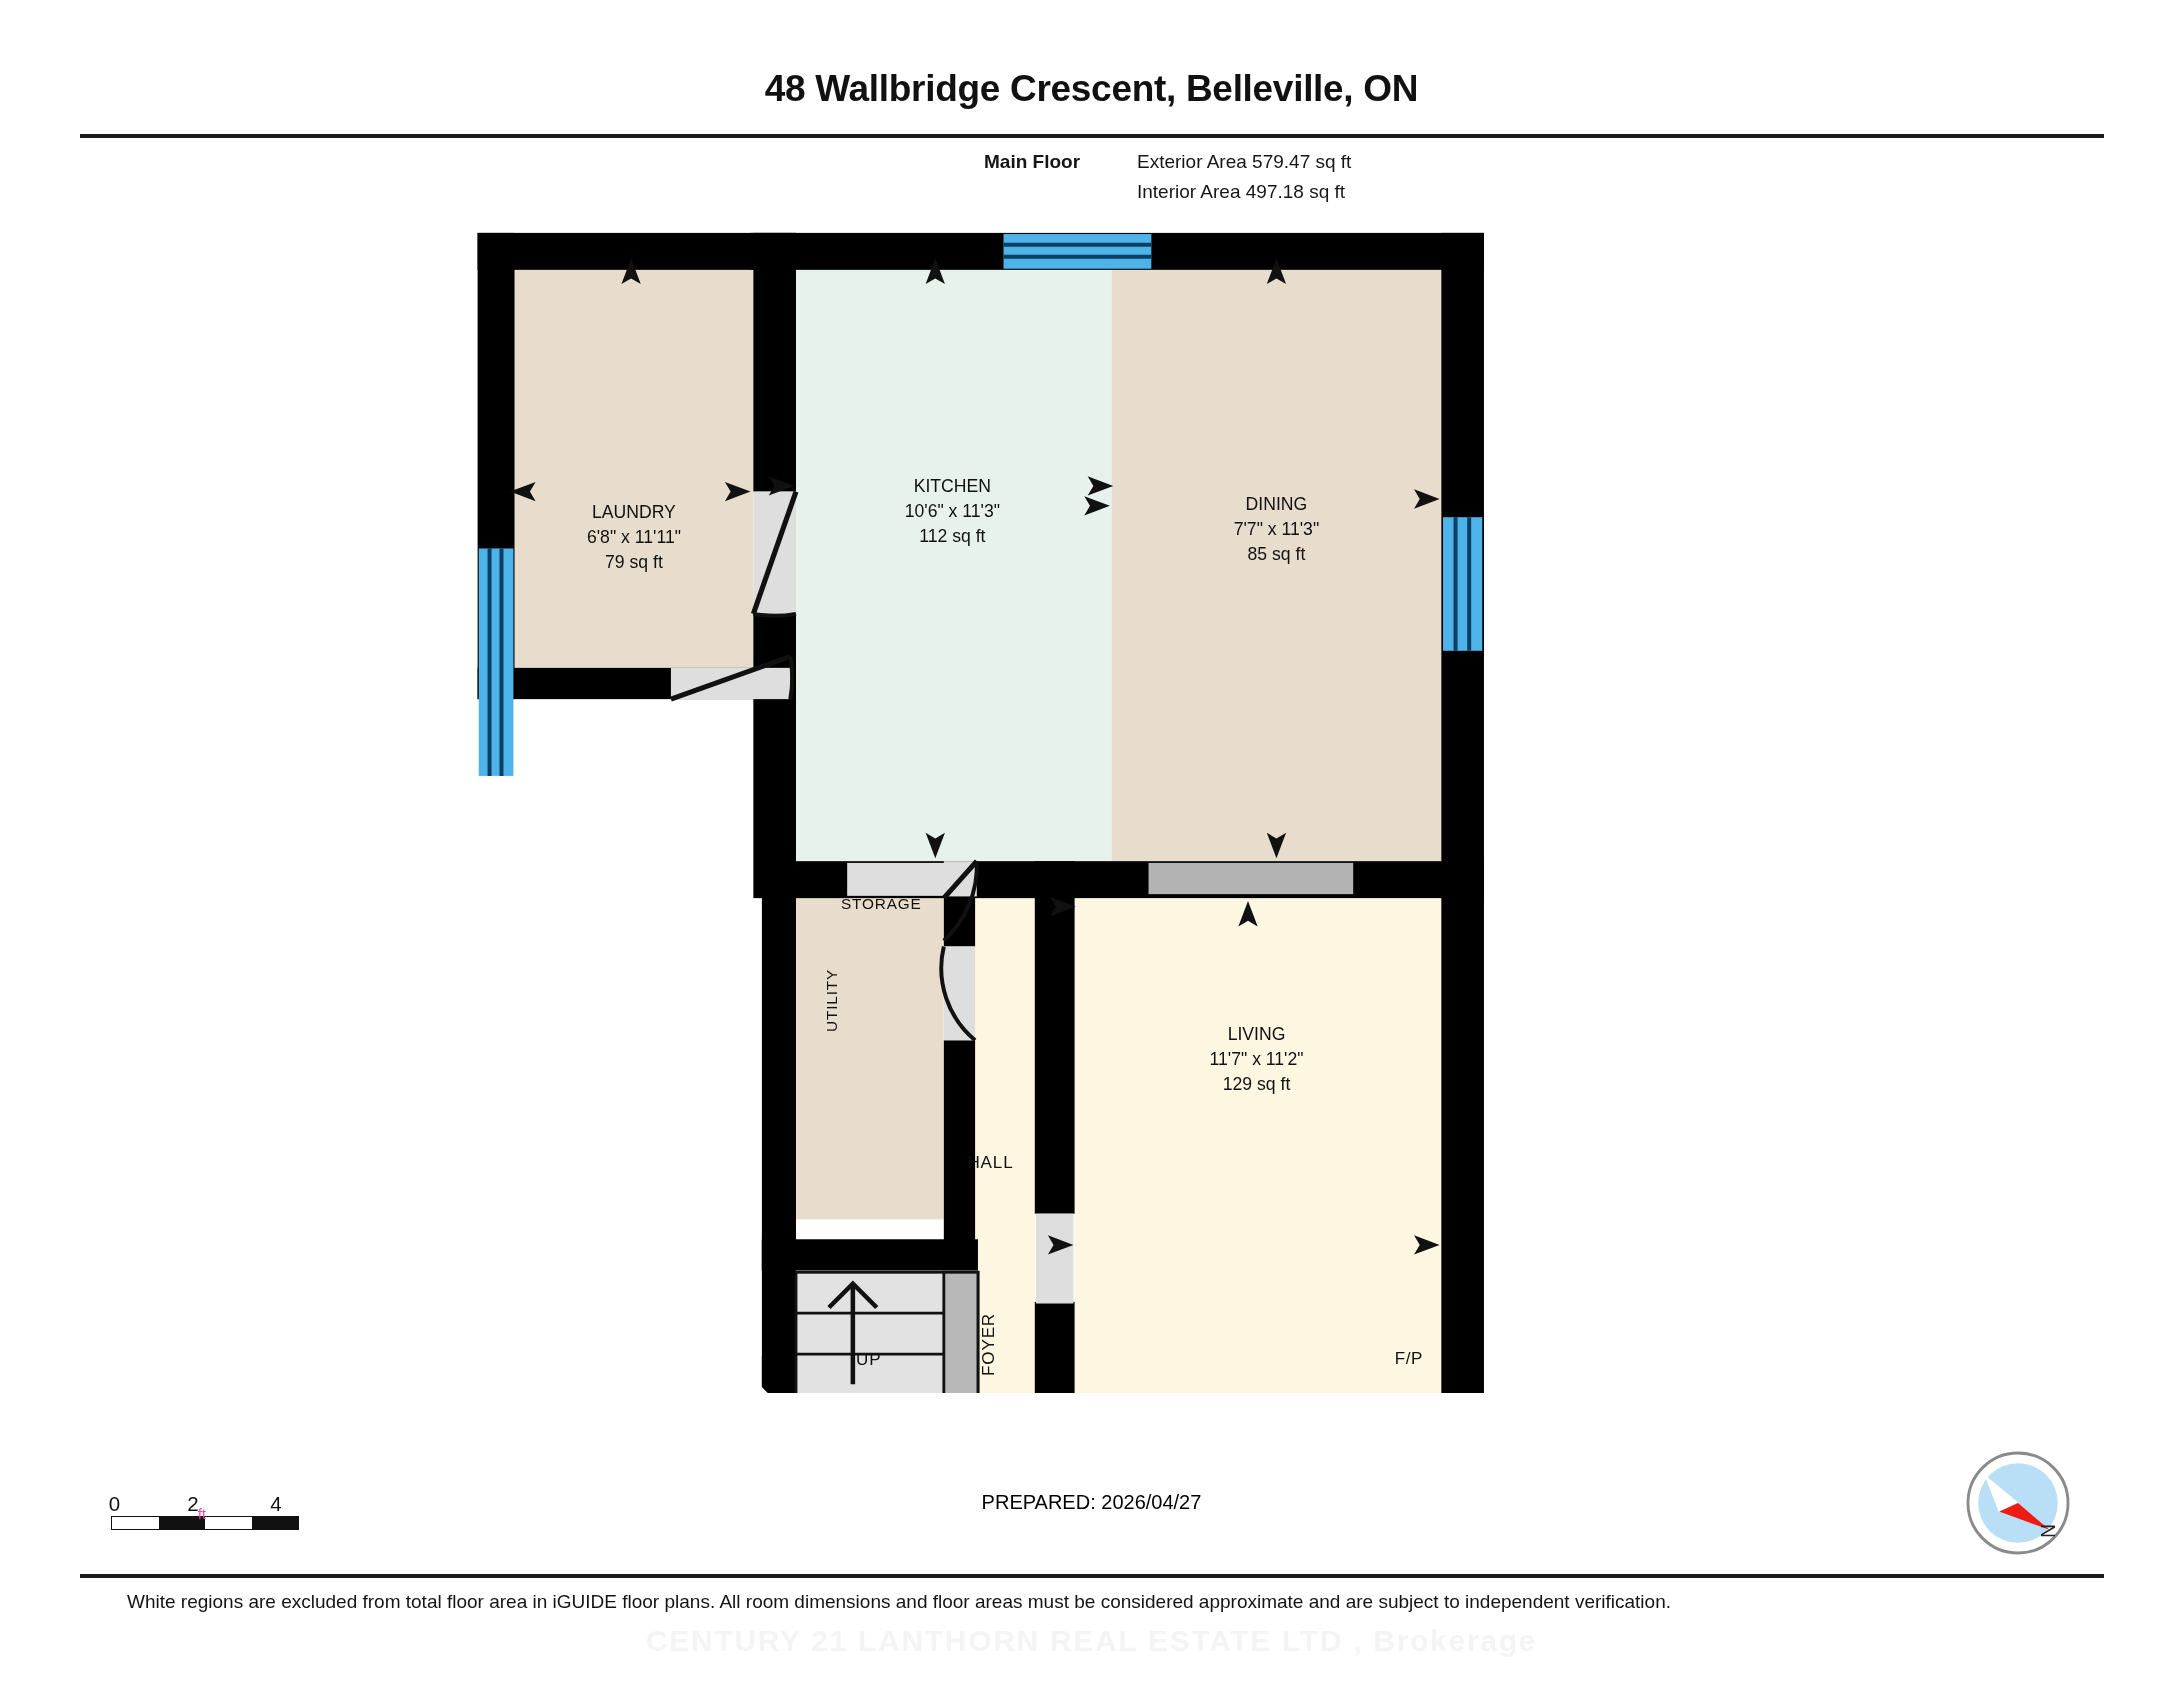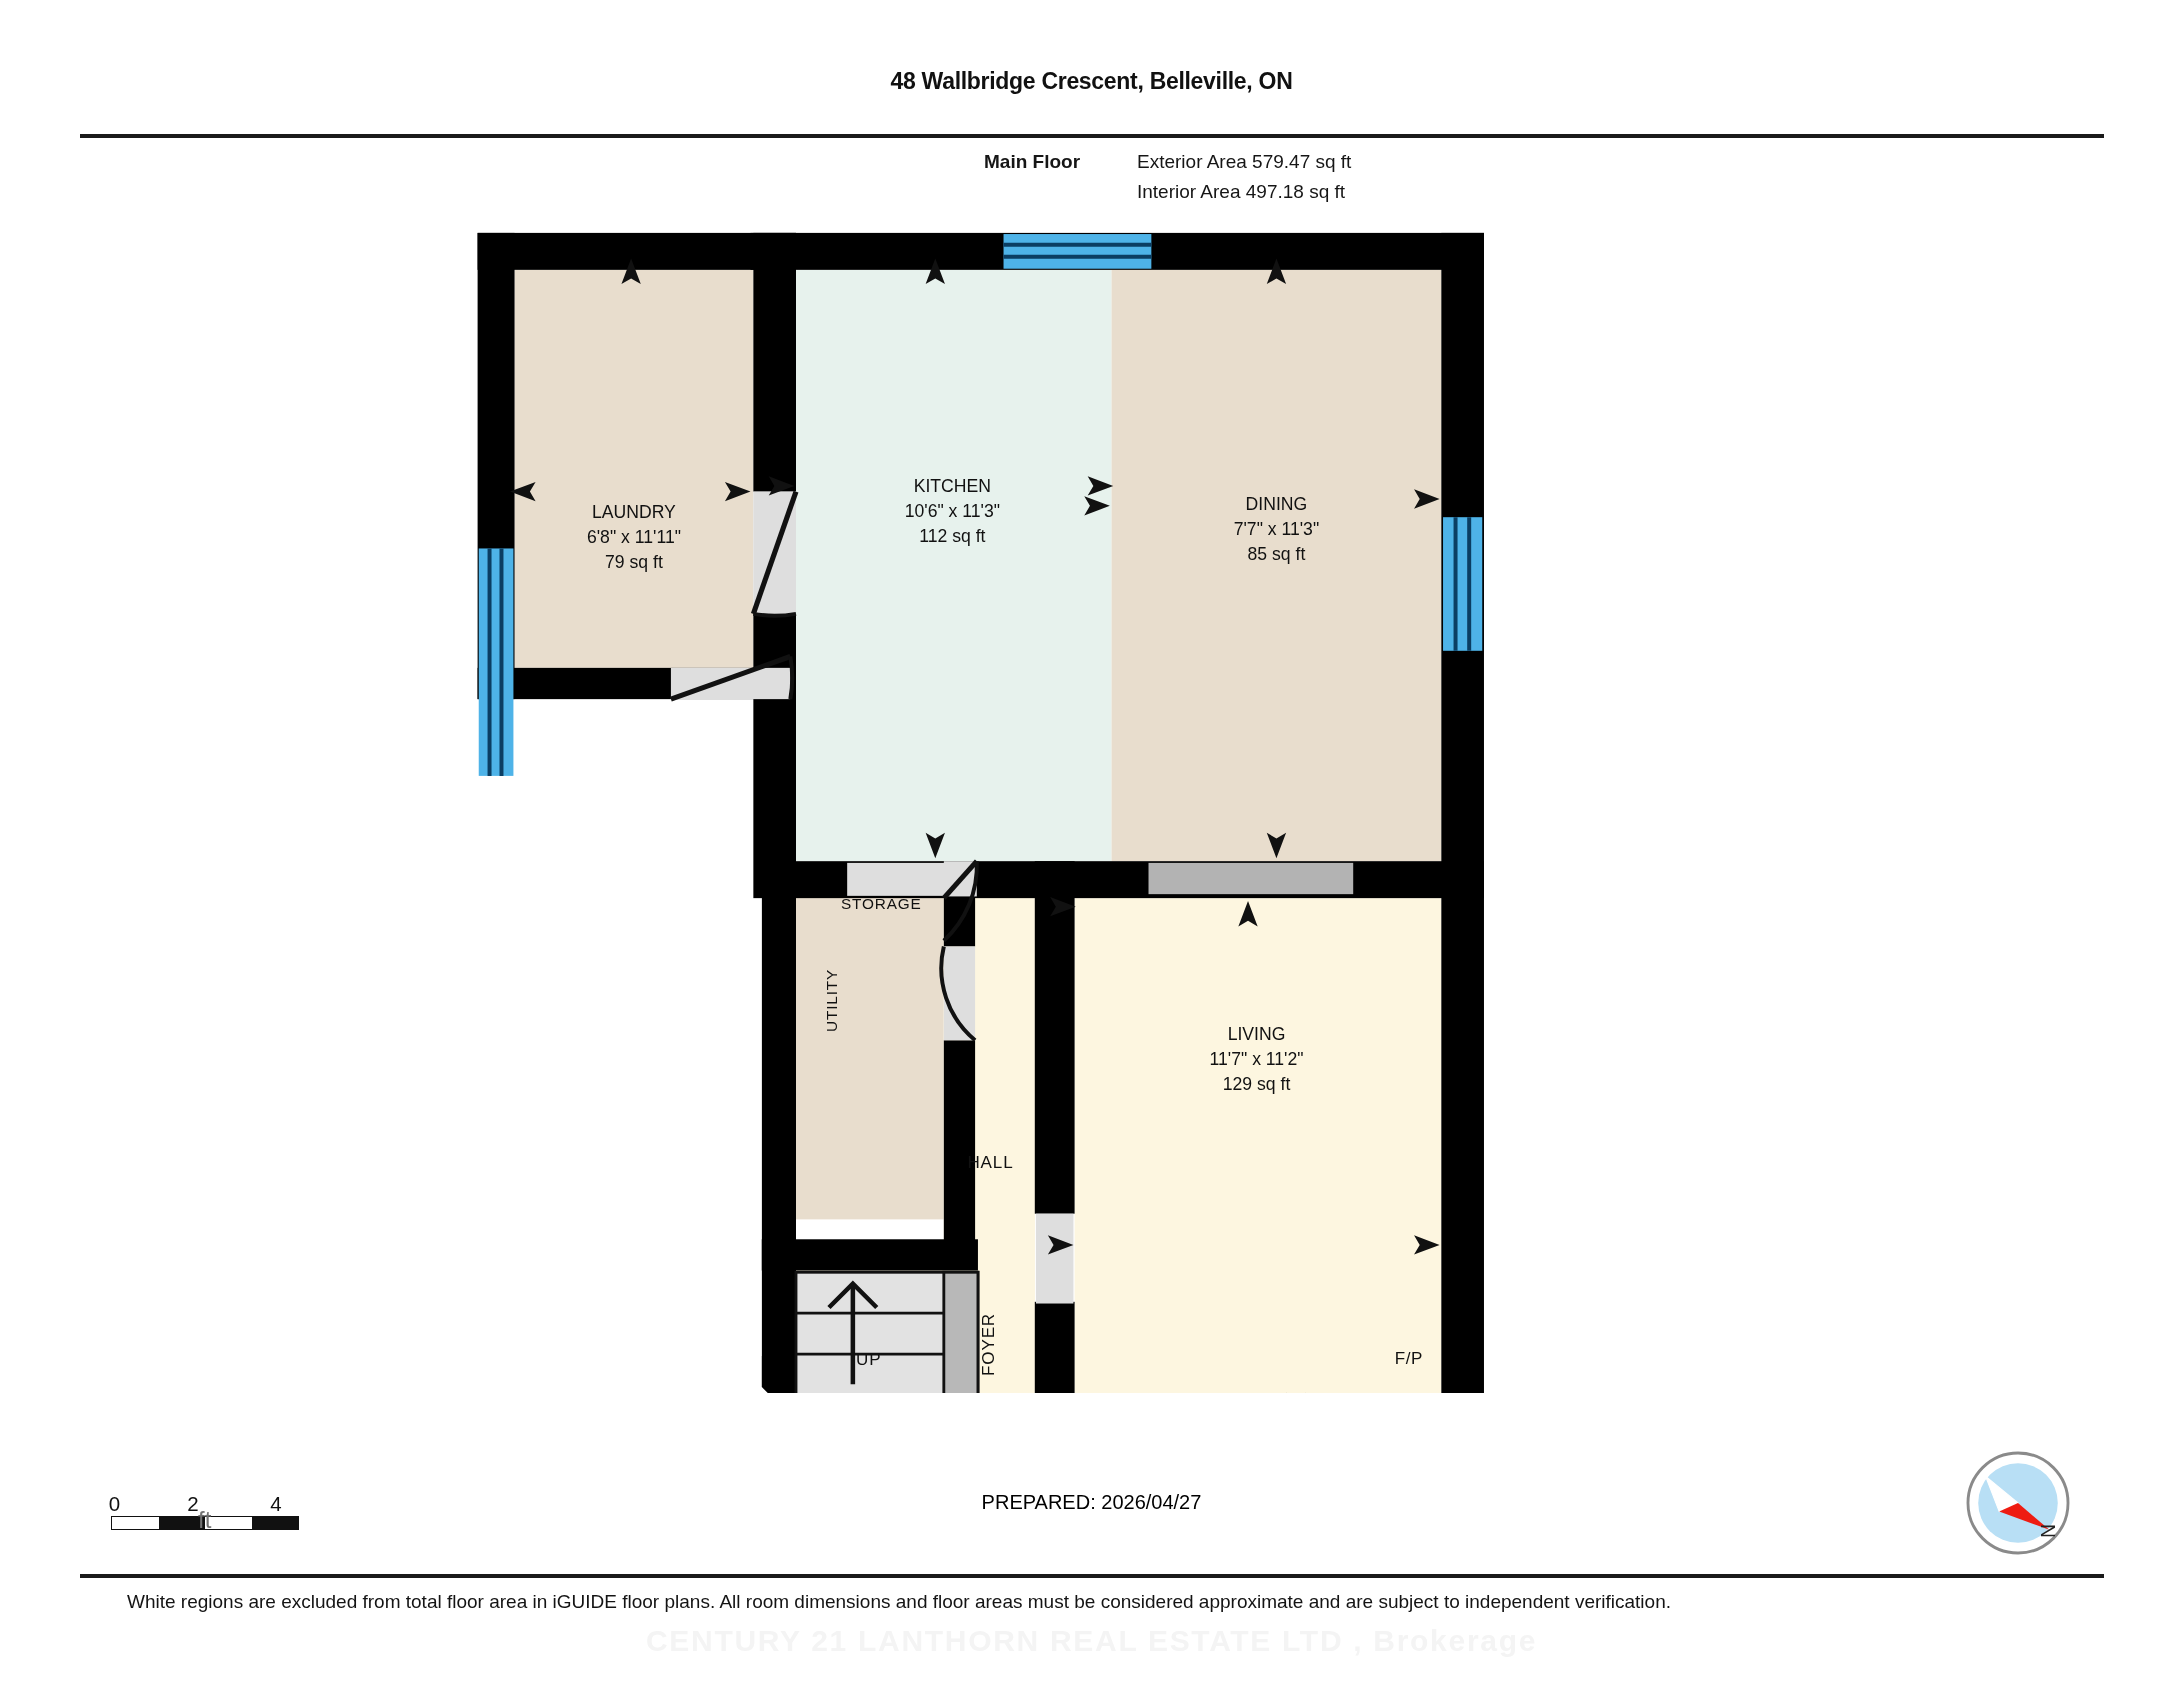--- a/index.html
+++ b/index.html
@@ -19,21 +19,21 @@
     inset: 0;
     background: #ffffff;
   }
   
   .title {
     position: absolute;
     top: 68px;
     left: 0;
     width: 2183px;
     text-align: center;
-    font-size: 23px;
+    font-size: 37px;
     font-weight: bold;
     color: #111111;
     letter-spacing: -0.3px;
   }
   .rule-top {
     position: absolute;
     top: 134px;
     left: 80px;
     width: 2024px;
     height: 4px;
@@ -99,22 +99,22 @@
     box-sizing: border-box;
     display: flex;
   }
   .scale-seg { flex: 1 1 25%; }
   .scale-seg.dark { background: #111; }
   .scale-seg.light { background: #ffffff; }
   .scale-unit {
     position: absolute;
     left: 198px;
     top: 1506px;
-    font-size: 24px;
-    color: #737373;
+    font-size: 14px;
+    color: #ec4899;
   }
   .prepared {
     position: absolute;
     top: 1491px;
     left: 0;
     width: 2183px;
     text-align: center;
     font-size: 20px;
     color: #000000;
   }

